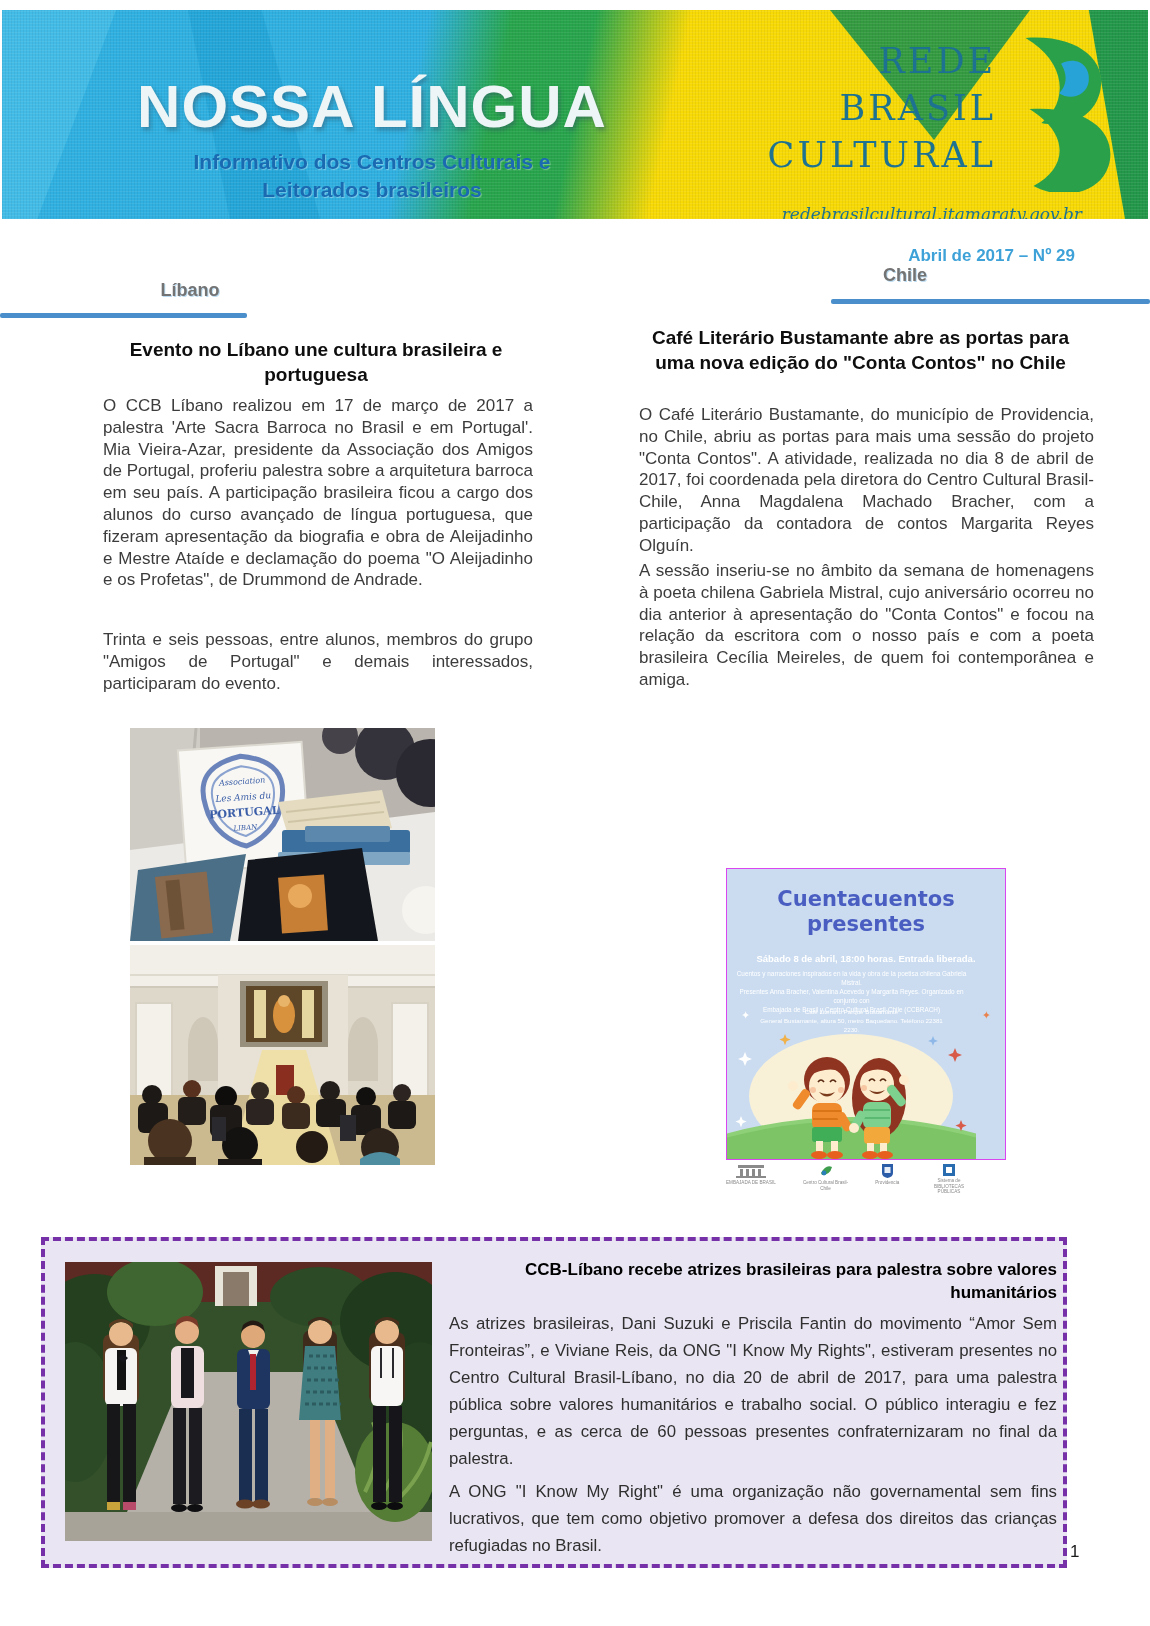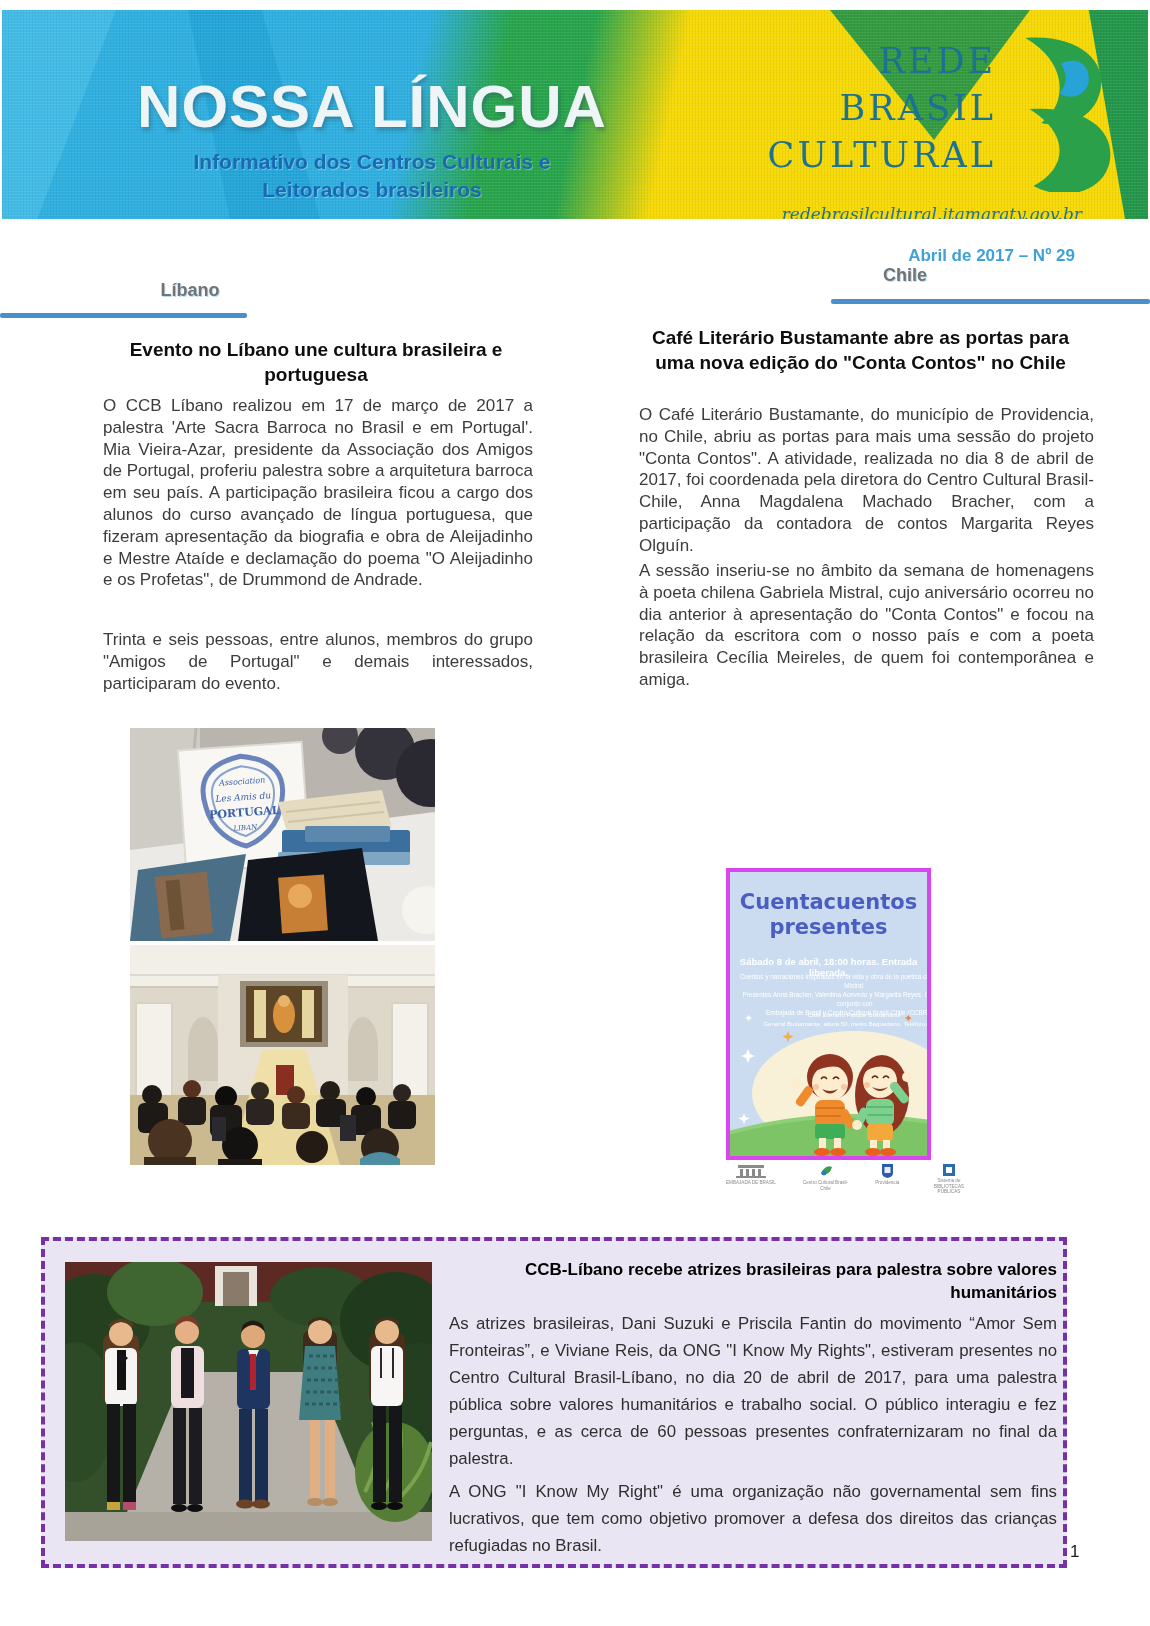--- a/index.html
+++ b/index.html
@@ -48,22 +48,22 @@
   .art-title.l{top:337px;left:100px;width:432px;}
   .art-title.r{top:325px;left:633px;width:455px;}
   .para{position:absolute;font-size:17px;line-height:21.8px;text-align:justify;color:#3c3c3c;}
   .para.l{left:103px;width:430px;}
   .para.r{left:633px;width:455px;margin-left:6px;}
 
   
   .photo{position:absolute;display:block;}
 
   
-  .poster{position:absolute;left:726px;top:868px;width:205px;height:292px;background:#cbdcf0;
-    border:4px solid #d946ef;box-sizing:border-box;overflow:hidden;}
+  .poster{position:absolute;left:726px;top:868px;width:280px;height:292px;background:#cbdcf0;
+    border:1px solid #d946ef;box-sizing:border-box;overflow:hidden;}
   .poster-title{position:absolute;top:18px;left:0;width:100%;text-align:center;
     font-family:"DejaVu Sans",sans-serif;font-weight:bold;font-size:21px;line-height:25px;color:#4a5ec2;}
   .poster-when{position:absolute;top:84px;left:0;width:100%;text-align:center;
     font-size:9.5px;font-weight:bold;color:#ffffff;}
   .poster-details{position:absolute;top:100px;left:8px;width:233px;text-align:center;
     font-size:6.4px;line-height:9px;color:#ffffff;}
   .poster-venue{position:absolute;top:138px;left:30px;width:189px;text-align:center;
     font-size:6.2px;line-height:9px;color:#ffffff;}
   .poster-kids{position:absolute;left:0;bottom:0;width:249px;height:135px;}
   .star{position:absolute;font-size:11px;}

